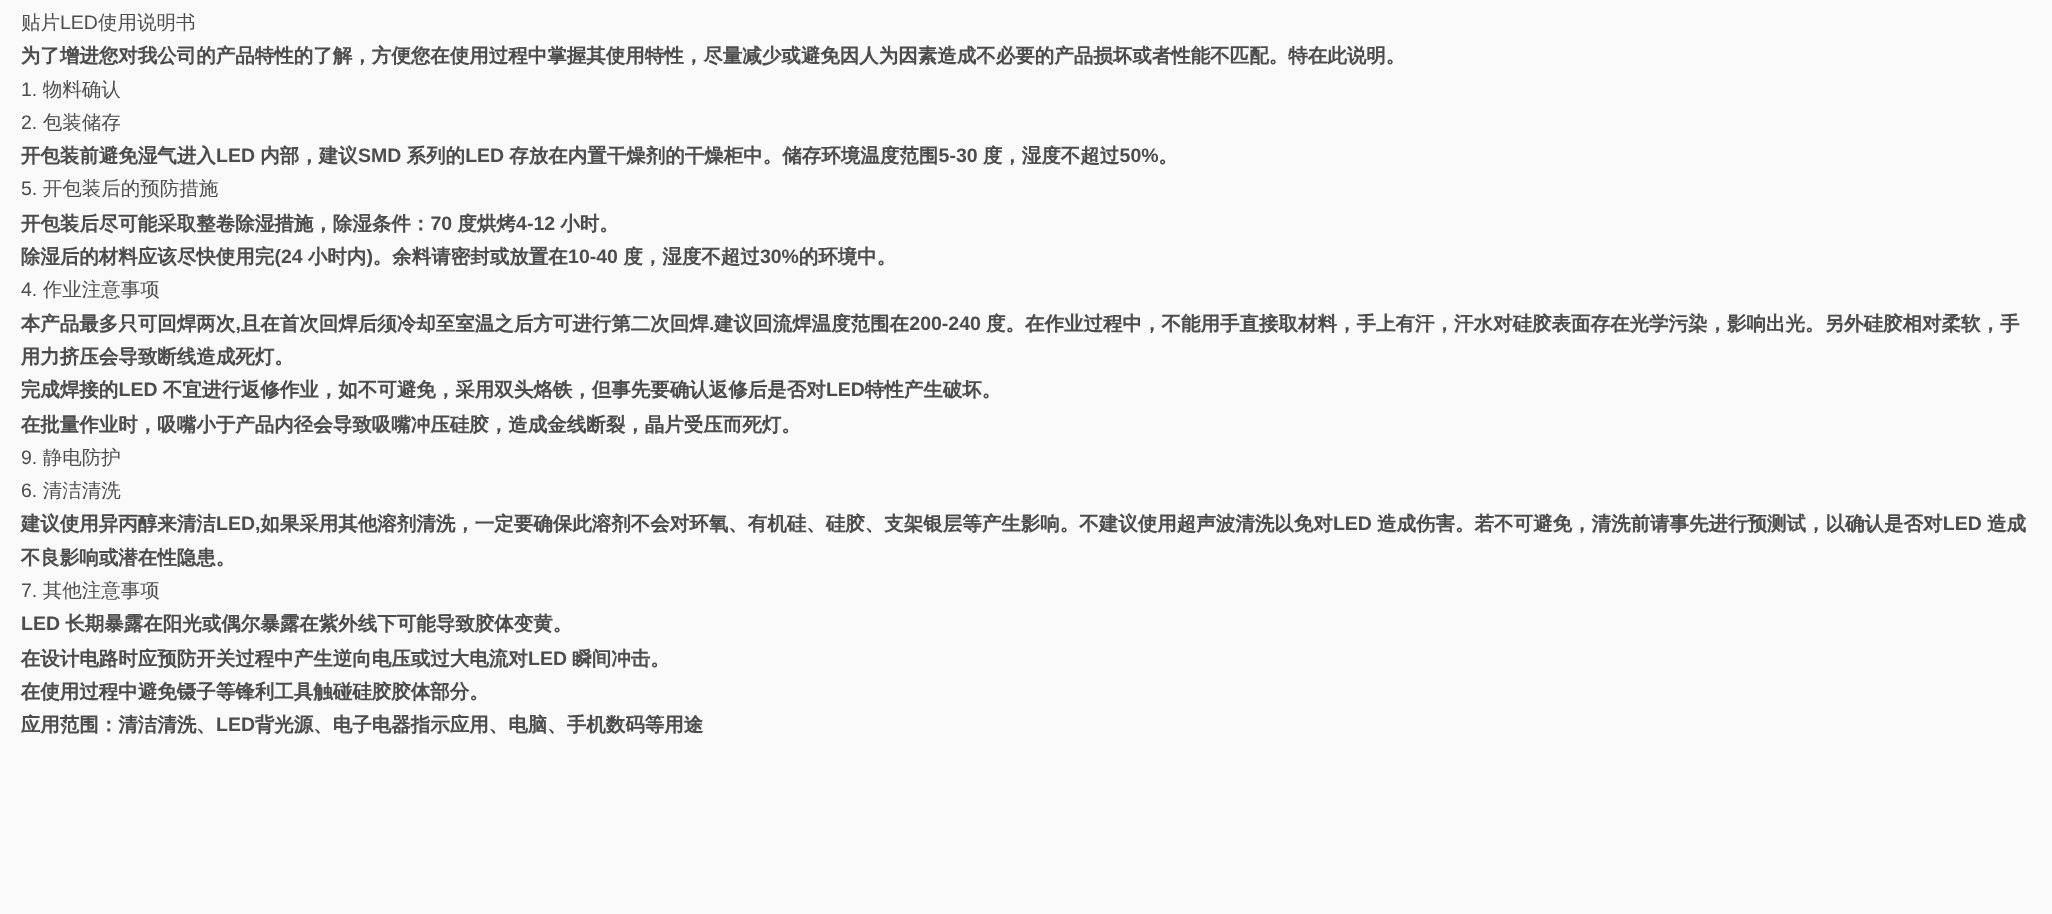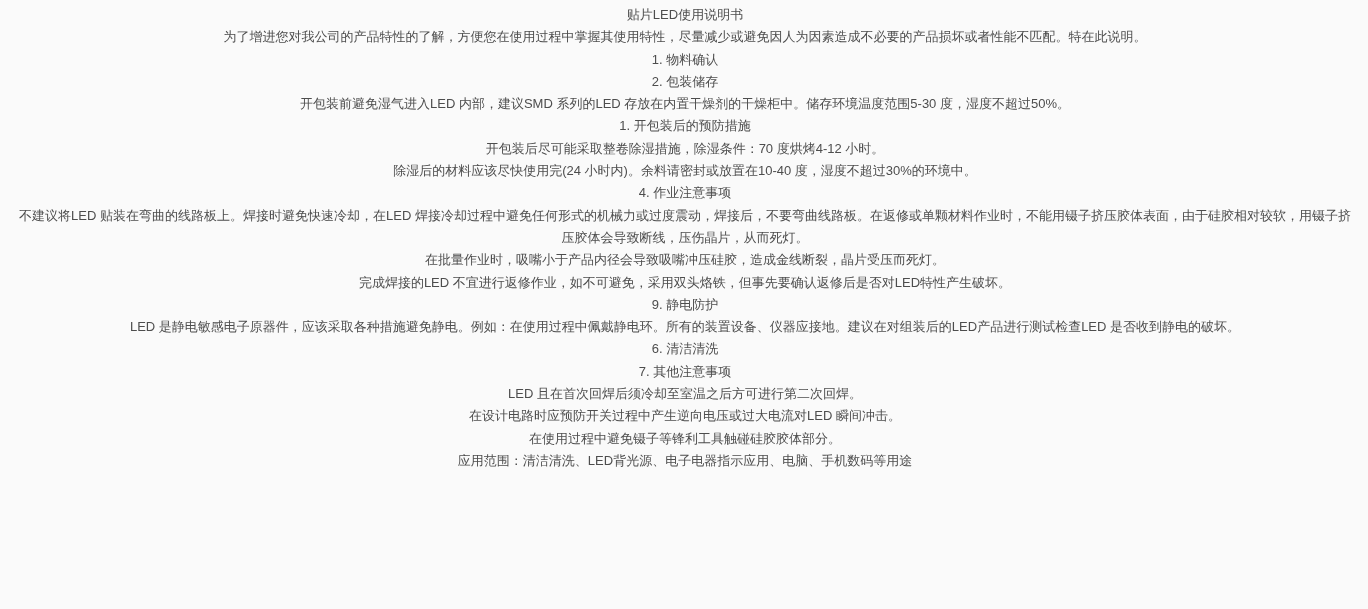--- a/index.html
+++ b/index.html
@@ -11,51 +11,50 @@
     height: 609px;
     overflow: hidden;
     background: #fafafa;
     color: #4d4d4d;
     font-family: "Liberation Sans", sans-serif;
     font-size: 13px;
     line-height: 22.3px;
   }
   .doc {
     padding: 4px 12px 0 14px;
-    text-align: center;
   }
   .line {
-    font-weight: normal;
+    font-weight: bold;
     white-space: normal;
     word-break: break-all;
   }
   .title, .heading {
     color: #4d4d4d;
     font-weight: normal;
   }
 </style>
 </head>
 <body>
 
 <div class="doc">
   <div class="line title">贴片LED使用说明书</div>
   <div class="line">为了增进您对我公司的产品特性的了解，方便您在使用过程中掌握其使用特性，尽量减少或避免因人为因素造成不必要的产品损坏或者性能不匹配。特在此说明。</div>
   <div id="sections">
       <div class="line heading">1. 物料确认</div>
       <div class="line heading">2. 包装储存</div>
       <div class="line">开包装前避免湿气进入LED 内部，建议SMD 系列的LED 存放在内置干燥剂的干燥柜中。储存环境温度范围5-30 度，湿度不超过50%。</div>
-      <div class="line heading">1. 开包装后的预防措施</div>
+      <div class="line heading">5. 开包装后的预防措施</div>
       <div class="line">开包装后尽可能采取整卷除湿措施，除湿条件：70 度烘烤4-12 小时。</div>
       <div class="line">除湿后的材料应该尽快使用完(24 小时内)。余料请密封或放置在10-40 度，湿度不超过30%的环境中。</div>
       <div class="line heading">4. 作业注意事项</div>
-      <div class="line">不建议将LED 贴装在弯曲的线路板上。焊接时避免快速冷却，在LED 焊接冷却过程中避免任何形式的机械力或过度震动，焊接后，不要弯曲线路板。在返修或单颗材料作业时，不能用镊子挤压胶体表面，由于硅胶相对较软，用镊子挤压胶体会导致断线，压伤晶片，从而死灯。</div>
+      <div class="line">本产品最多只可回焊两次,且在首次回焊后须冷却至室温之后方可进行第二次回焊.建议回流焊温度范围在200-240 度。在作业过程中，不能用手直接取材料，手上有汗，汗水对硅胶表面存在光学污染，影响出光。另外硅胶相对柔软，手用力挤压会导致断线造成死灯。</div>
+      <div class="line">完成焊接的LED 不宜进行返修作业，如不可避免，采用双头烙铁，但事先要确认返修后是否对LED特性产生破坏。</div>
       <div class="line">在批量作业时，吸嘴小于产品内径会导致吸嘴冲压硅胶，造成金线断裂，晶片受压而死灯。</div>
-      <div class="line">完成焊接的LED 不宜进行返修作业，如不可避免，采用双头烙铁，但事先要确认返修后是否对LED特性产生破坏。</div>
       <div class="line heading">9. 静电防护</div>
-      <div class="line">LED 是静电敏感电子原器件，应该采取各种措施避免静电。例如：在使用过程中佩戴静电环。所有的装置设备、仪器应接地。建议在对组装后的LED产品进行测试检查LED 是否收到静电的破坏。</div>
       <div class="line heading">6. 清洁清洗</div>
+      <div class="line">建议使用异丙醇来清洁LED,如果采用其他溶剂清洗，一定要确保此溶剂不会对环氧、有机硅、硅胶、支架银层等产生影响。不建议使用超声波清洗以免对LED 造成伤害。若不可避免，清洗前请事先进行预测试，以确认是否对LED 造成不良影响或潜在性隐患。</div>
       <div class="line heading">7. 其他注意事项</div>
-      <div class="line">LED 且在首次回焊后须冷却至室温之后方可进行第二次回焊。</div>
+      <div class="line">LED 长期暴露在阳光或偶尔暴露在紫外线下可能导致胶体变黄。</div>
       <div class="line">在设计电路时应预防开关过程中产生逆向电压或过大电流对LED 瞬间冲击。</div>
       <div class="line">在使用过程中避免镊子等锋利工具触碰硅胶胶体部分。</div>
       <div class="line">应用范围：清洁清洗、LED背光源、电子电器指示应用、电脑、手机数码等用途</div>
     </div>
 </div>
 
 </body></html>

